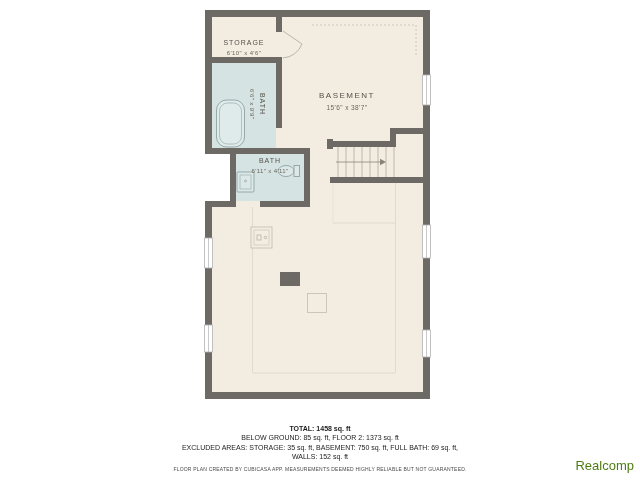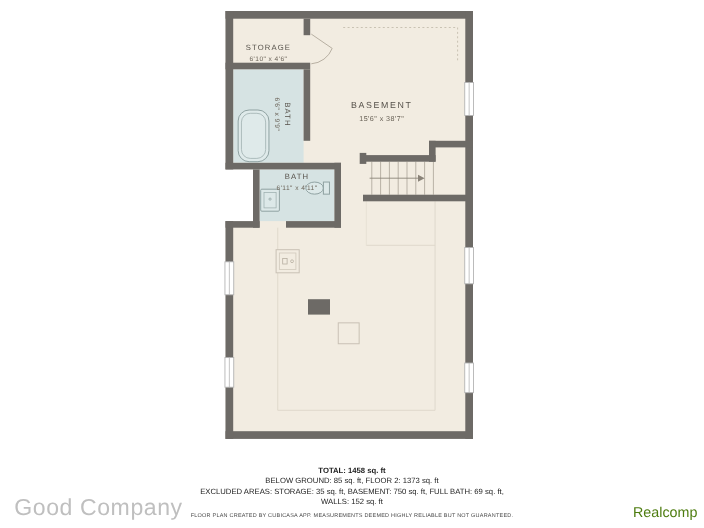--- a/index.html
+++ b/index.html
@@ -158,16 +158,15 @@
   </svg>
 
   <div class="summary">
     <div class="s-total">TOTAL: 1458 sq. ft</div>
     <div>BELOW GROUND: 85 sq. ft, FLOOR 2: 1373 sq. ft</div>
     <div>EXCLUDED AREAS: STORAGE: 35 sq. ft, BASEMENT: 750 sq. ft, FULL BATH: 69 sq. ft,</div>
     <div>WALLS: 152 sq. ft</div>
     <div class="s-disclaimer">FLOOR PLAN CREATED BY CUBICASA APP. MEASUREMENTS DEEMED HIGHLY RELIABLE BUT NOT GUARANTEED.</div>
   </div>
 
-  <div class="wm-left">Good Company</div>
   <div class="wm-right">Realcomp</div>
 
 </div>
 
 </body></html>

